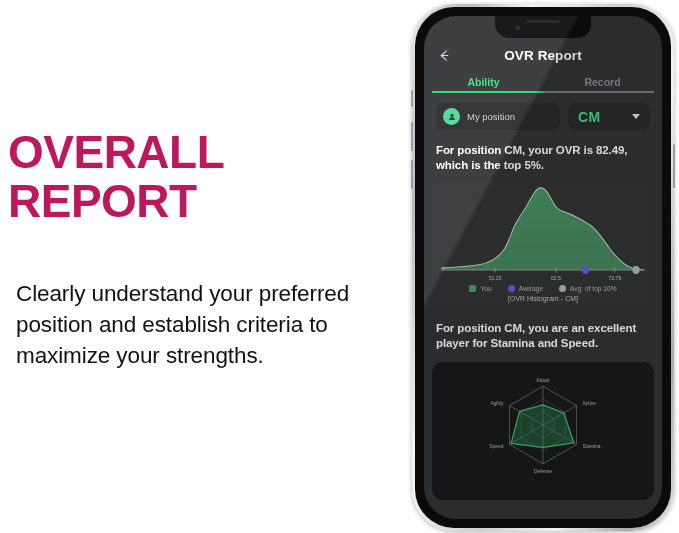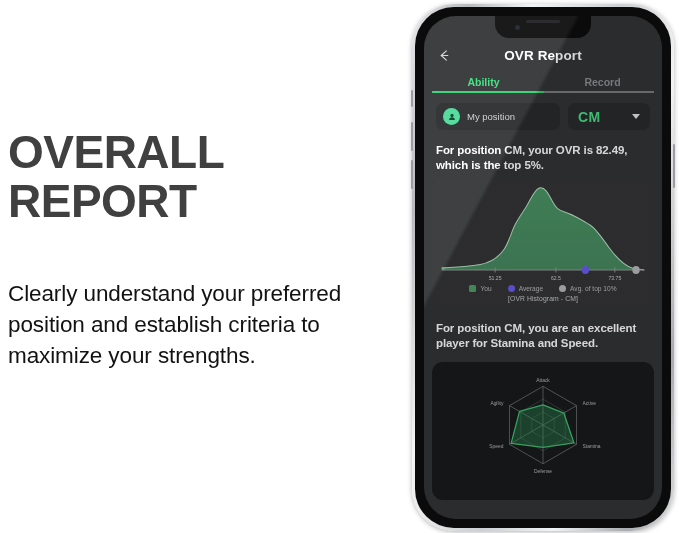--- a/index.html
+++ b/index.html
@@ -5,26 +5,26 @@
   html,body{margin:0;padding:0;}
   body{
     width:679px;height:533px;overflow:hidden;background:#ffffff;
     font-family:"Liberation Sans","DejaVu Sans",sans-serif;
     position:relative;
   }
   .promo{
     position:absolute;left:8px;top:128px;width:392px;
   }
   .promo-title{
-    font-size:46px;line-height:49px;font-weight:bold;color:#404040;
+    font-size:46px;line-height:49px;font-weight:bold;color:#be185d;
     letter-spacing:-0.5px;margin:0 0 52px 0;white-space:pre-line;
   }
   .promo-sub{
     font-size:22.5px;line-height:31px;color:#121212;font-weight:400;
-    margin:0;white-space:pre-line;letter-spacing:-0.1px;
+    margin:8px;white-space:pre-line;letter-spacing:-0.1px;
   }
 
   
   .phone{
     position:absolute;left:412px;top:4px;width:262px;height:527px;
   }
   .phone-rail{
     position:absolute;inset:0;border-radius:42px;
     background:linear-gradient(105deg,#e9eaec 0%,#b9bbbe 14%,#f4f5f6 30%,#cdcfd2 52%,#f1f2f3 70%,#a9abae 88%,#dcdee0 100%);
     box-shadow:0 1px 5px rgba(0,0,0,.30);

